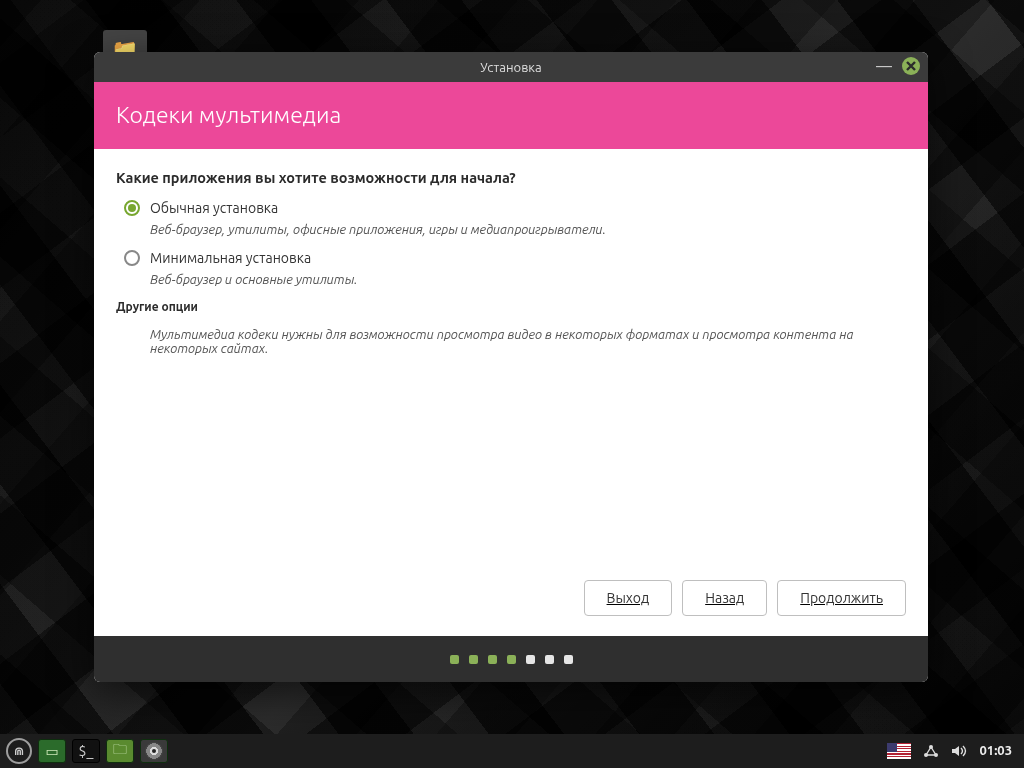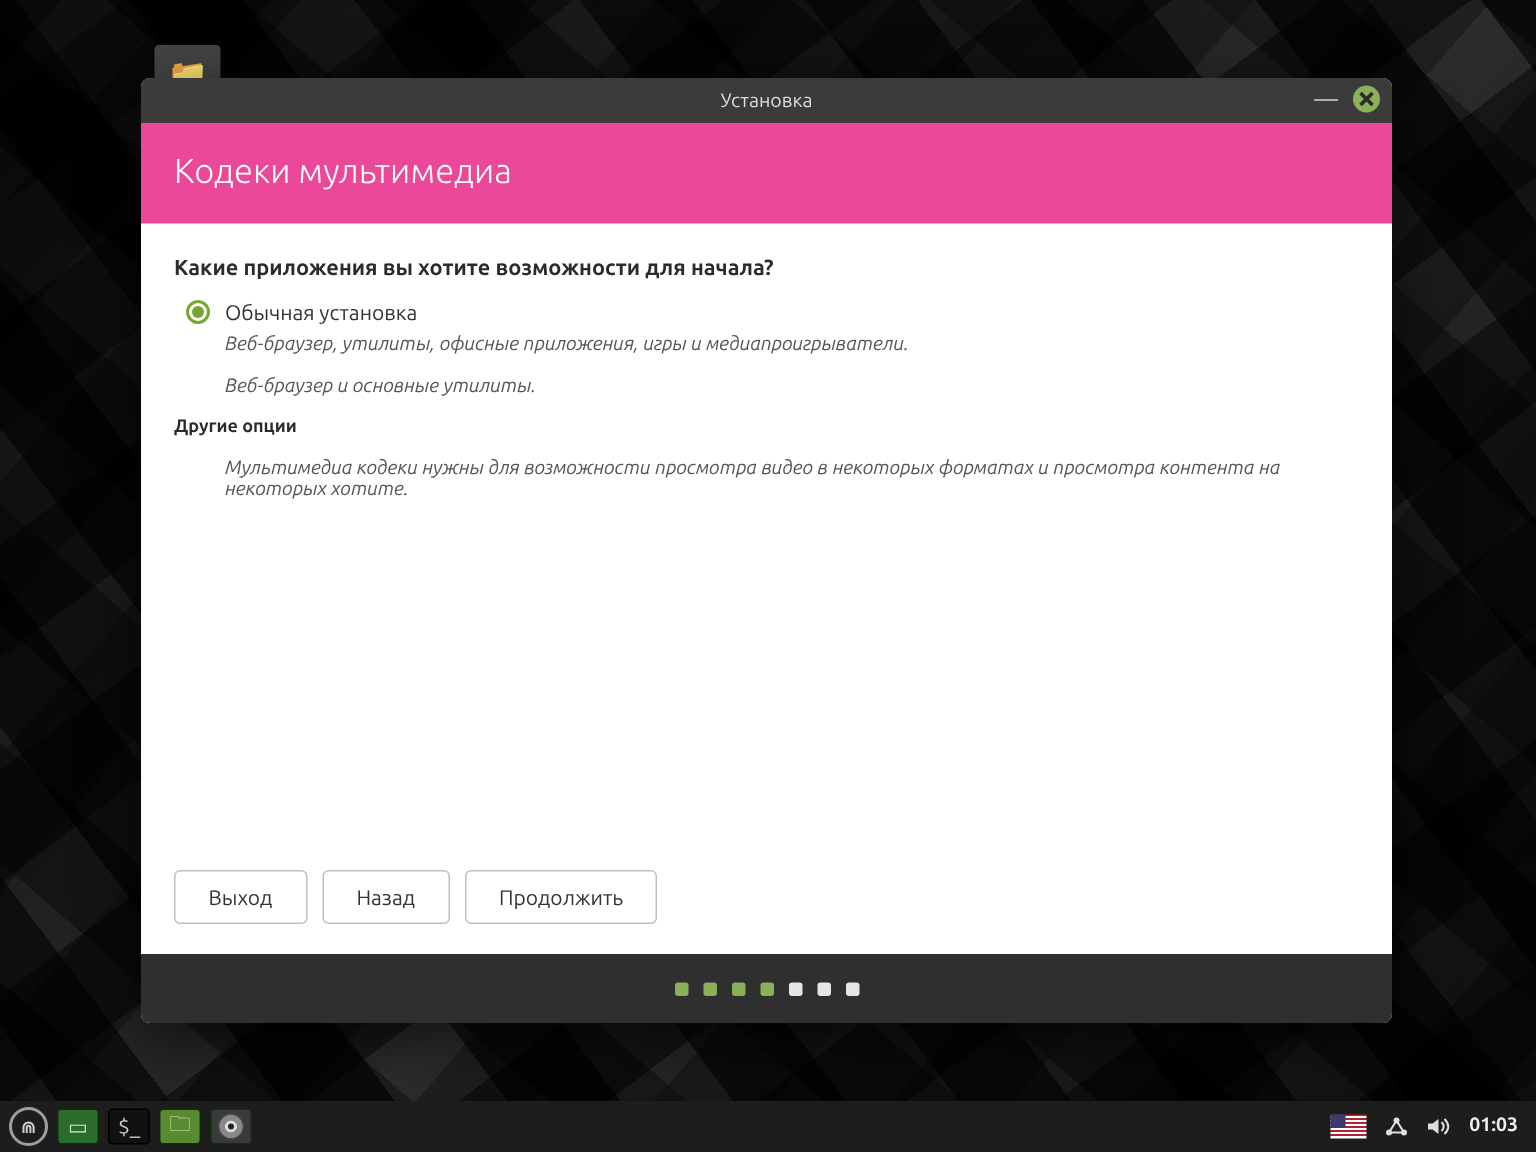--- a/index.html
+++ b/index.html
@@ -80,21 +80,21 @@
   }
   .radio.selected { border-color: #78a730; }
   .radio.selected::after { content: ""; width: 8px; height: 8px; background: #78a730; border-radius: 50%; }
   .option-desc { font-size: 13px; color: #555; padding-left: 34px; margin-bottom: 14px; font-style: italic; }
 
   .checkbox {
     width: 16px; height: 16px; border: 1.5px solid #999; border-radius: 3px; background:#fff; flex-shrink:0;
   }
 
   .buttons {
-    padding: 14px 22px 20px; display: flex; gap: 10px;
+    padding: 14px 22px 20px; display: flex; justify-content: flex-end; gap: 10px; text-decoration: underline;
   }
   .btn {
     padding: 9px 22px; border: 1px solid #bfbfbf; border-radius: 4px;
     background: #fff; font-size: 14px; color: #333; cursor: pointer;
   }
 
   .progress-dots {
     background: #2f2f2f; height: 46px; display: flex; align-items: center; justify-content: center; gap: 10px;
   }
   .dot { width: 9px; height: 9px; border-radius: 2px; background: #e6e6e6; }
@@ -173,25 +173,29 @@
 
   <div class="content">
     <div class="question">Какие приложения вы хотите возможности для начала?</div>
 
     <div class="radio-row">
       <span class="radio selected"></span>
       <span>Обычная установка</span>
     </div>
     <div class="option-desc">Веб-браузер, утилиты, офисные приложения, игры и медиапроигрыватели.</div>
 
+    <div class="radio-row">
+      <span class="radio"></span>
+      <span>Минимальная установка</span>
+    </div>
     <div class="option-desc">Веб-браузер и основные утилиты.</div>
 
     <div class="section-title">Другие опции</div>
 
-    <div class="option-desc">Мультимедиа кодеки нужны для возможности просмотра видео в некоторых форматах и просмотра контента на некоторых хотите.</div>
+    <div class="option-desc">Мультимедиа кодеки нужны для возможности просмотра видео в некоторых форматах и просмотра контента на некоторых сайтах.</div>
   </div>
 
   <div class="buttons">
     <button class="btn">Выход</button>
     <button class="btn">Назад</button>
     <button class="btn">Продолжить</button>
   </div>
 
   <div class="progress-dots">
     <span class="dot done"></span>

